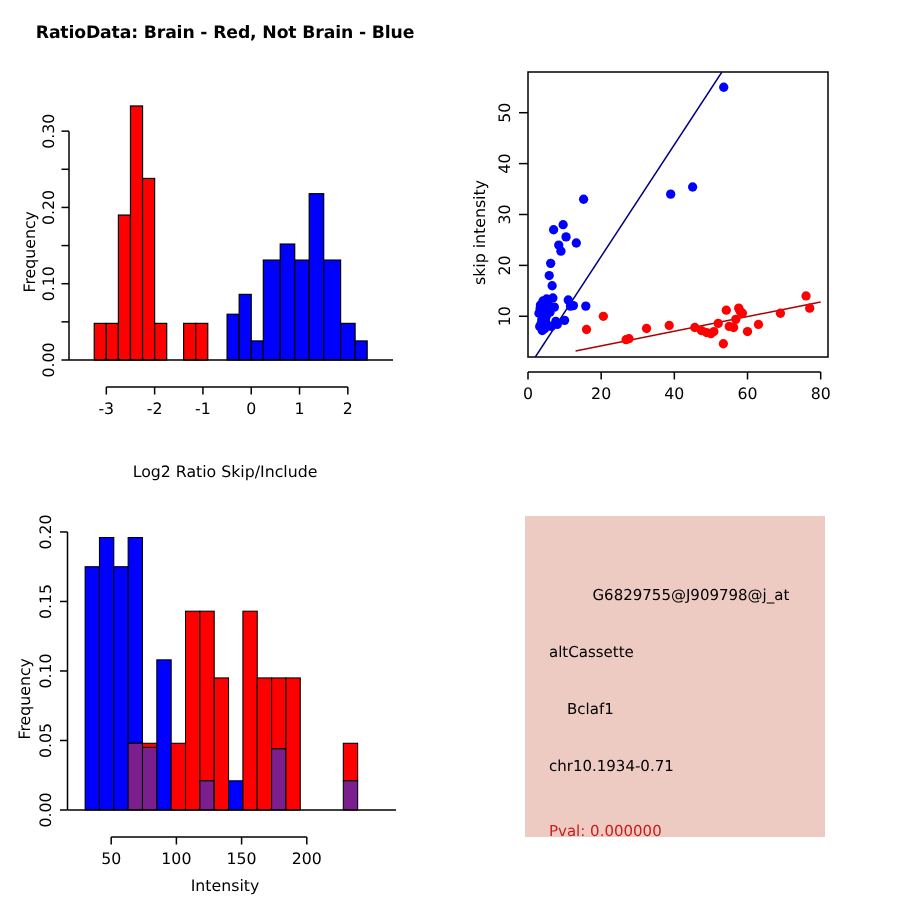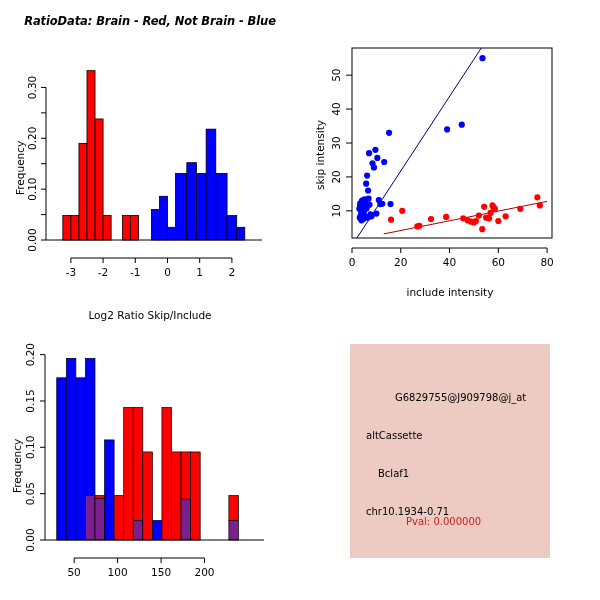--- a/index.html
+++ b/index.html
@@ -2,21 +2,21 @@
 <html><head>
 <meta charset="utf-8">
 <title>R Plot Panel</title>
 <style>
   html,body{margin:0;padding:0;background:#ffffff;}
   body{width:600px;height:600px;overflow:hidden;
        font-family:"DejaVu Sans","Liberation Sans",sans-serif;color:#000;}
   #root{position:relative;width:600px;height:600px;}
   .panel{position:absolute;}
   .ttl{position:absolute;text-align:center;font-weight:bold;font-size:11.5px;
-       letter-spacing:-0.1px;white-space:nowrap;font-style:italic;}
+       letter-spacing:-0.1px;white-space:nowrap;}
   .axlab{position:absolute;font-size:10.5px;white-space:nowrap;}
   .vert{transform-origin:0 0;}
   svg{display:block;overflow:visible;}
   .infobox{position:absolute;background:#edcbc2;}
   .infoline{position:absolute;font-size:10px;white-space:nowrap;color:#000;}
   .infoline.pval{color:#c81e1e;}
 </style>
 </head>
 <body>
 
@@ -71,21 +71,20 @@
         <text x="167.4915254237288" y="276" font-size="10.5" font-family="&quot;DejaVu Sans&quot;,&quot;Liberation Sans&quot;,sans-serif" fill="#000" text-anchor="middle">0</text>
         <line x1="199.6949152542373" y1="258" x2="199.6949152542373" y2="263" stroke="#000" stroke-width="1"></line>
         <text x="199.6949152542373" y="276" font-size="10.5" font-family="&quot;DejaVu Sans&quot;,&quot;Liberation Sans&quot;,sans-serif" fill="#000" text-anchor="middle">1</text>
         <line x1="231.89830508474577" y1="258" x2="231.89830508474577" y2="263" stroke="#000" stroke-width="1"></line>
         <text x="231.89830508474577" y="276" font-size="10.5" font-family="&quot;DejaVu Sans&quot;,&quot;Liberation Sans&quot;,sans-serif" fill="#000" text-anchor="middle">2</text>
       </svg>
   </div>
 
   <div class="panel" style="left:300px;top:0;width:300px;height:300px;">
     <div class="axlab vert" style="left:14px;top:190px;transform:rotate(-90deg);">skip intensity</div>
-    <div class="axlab" style="left:0;top:286px;width:300px;text-align:center;">include intensity</div>
     <svg id="svg-scatter" width="300" height="300">
         <rect x="52" y="48" width="200" height="190" fill="none" stroke="#000" stroke-width="1"></rect>
         <defs>
           <clipPath id="clip-scatter">
             <rect x="52" y="48" width="200" height="190"></rect>
           </clipPath>
         </defs>
         <g clip-path="url(#clip-scatter)">
           <line x1="56.8780487804878" y1="238" x2="181.26829268292684" y2="48" stroke="#000080" stroke-width="1"></line>
           <line x1="83.70731707317073" y1="233.92857142857142" x2="247.1219512195122" y2="201.35714285714286" stroke="#aa0000" stroke-width="1"></line>
@@ -176,20 +175,21 @@
         <text x="149.5609756097561" y="266" font-size="10.5" font-family="&quot;DejaVu Sans&quot;,&quot;Liberation Sans&quot;,sans-serif" fill="#000" text-anchor="middle">40</text>
         <line x1="198.34146341463415" y1="248" x2="198.34146341463415" y2="253" stroke="#000" stroke-width="1"></line>
         <text x="198.34146341463415" y="266" font-size="10.5" font-family="&quot;DejaVu Sans&quot;,&quot;Liberation Sans&quot;,sans-serif" fill="#000" text-anchor="middle">60</text>
         <line x1="247.1219512195122" y1="248" x2="247.1219512195122" y2="253" stroke="#000" stroke-width="1"></line>
         <text x="247.1219512195122" y="266" font-size="10.5" font-family="&quot;DejaVu Sans&quot;,&quot;Liberation Sans&quot;,sans-serif" fill="#000" text-anchor="middle">80</text>
       </svg>
   </div>
 
   <div class="panel" style="left:0;top:300px;width:300px;height:300px;">
     <div class="axlab vert" style="left:11px;top:193px;transform:rotate(-90deg);">Frequency</div>
+    <div class="axlab" style="left:0;top:285px;width:300px;text-align:center;">Intensity</div>
     <svg id="svg-hist2" width="300" height="300">
         <line x1="45" y1="240" x2="45" y2="54.634146341463406" stroke="#000" stroke-width="1"></line>
         <line x1="45" y1="240" x2="40" y2="240" stroke="#000" stroke-width="1"></line>
         <text x="34" y="240" font-size="10.5" font-family="&quot;DejaVu Sans&quot;,&quot;Liberation Sans&quot;,sans-serif" fill="#000" text-anchor="middle" transform="rotate(-90 34 240)">0.00</text>
         <line x1="45" y1="193.65853658536585" x2="40" y2="193.65853658536585" stroke="#000" stroke-width="1"></line>
         <text x="34" y="193.65853658536585" font-size="10.5" font-family="&quot;DejaVu Sans&quot;,&quot;Liberation Sans&quot;,sans-serif" fill="#000" text-anchor="middle" transform="rotate(-90 34 193.65853658536585)">0.05</text>
         <line x1="45" y1="147.3170731707317" x2="40" y2="147.3170731707317" stroke="#000" stroke-width="1"></line>
         <text x="34" y="147.3170731707317" font-size="10.5" font-family="&quot;DejaVu Sans&quot;,&quot;Liberation Sans&quot;,sans-serif" fill="#000" text-anchor="middle" transform="rotate(-90 34 147.3170731707317)">0.10</text>
         <line x1="45" y1="100.97560975609755" x2="40" y2="100.97560975609755" stroke="#000" stroke-width="1"></line>
         <text x="34" y="100.97560975609755" font-size="10.5" font-family="&quot;DejaVu Sans&quot;,&quot;Liberation Sans&quot;,sans-serif" fill="#000" text-anchor="middle" transform="rotate(-90 34 100.97560975609755)">0.15</text>
@@ -231,17 +231,17 @@
       </svg>
   </div>
 
   <div class="panel" style="left:300px;top:300px;width:300px;height:300px;">
     <div class="infobox" id="infobox" style="left: 50px; top: 44px; width: 200px; height: 214px; background: rgb(237, 203, 194);"></div>
     <div id="infotext">
         <div class="infoline" style="left: 66px; top: 92px; margin-left: 29px;">G6829755@J909798@j_at</div>
         <div class="infoline" style="left: 66px; top: 130px;">altCassette</div>
         <div class="infoline" style="left: 78px; top: 168px;">Bclaf1</div>
         <div class="infoline" style="left: 66px; top: 206px;">chr10.1934-0.71</div>
-        <div class="infoline pval" style="left: 66px; top: 216px; margin-left: 40px;">Pval: 0.000000</div>
+        <div class="infoline pval" style="left: 66px; top: 249px;">Pval: 0.000000</div>
       </div>
   </div>
 
 </div>
 
 </body></html>

